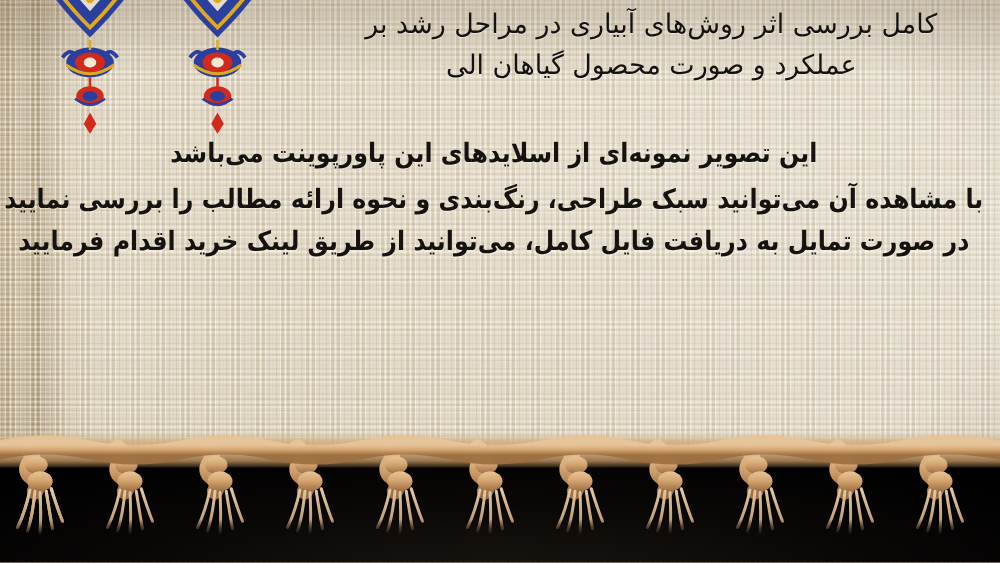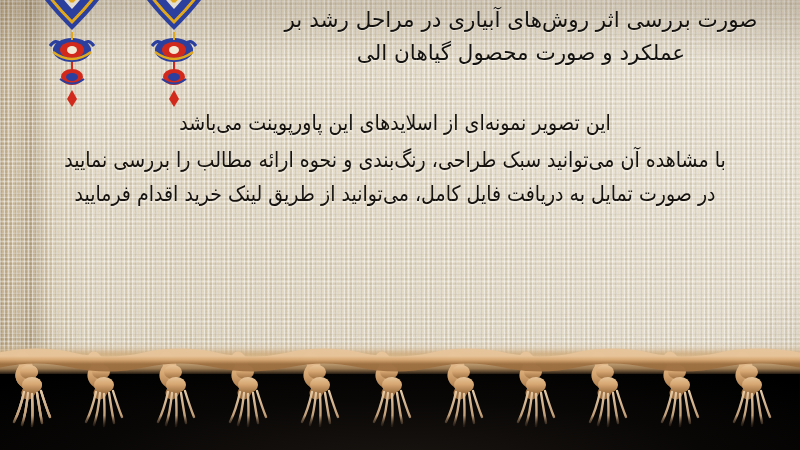--- a/index.html
+++ b/index.html
@@ -109,20 +109,21 @@
     white-space: nowrap;
     text-shadow: 0 1px 0 rgba(255,252,244,0.45);
   }
 
   .body-block {
     position: absolute;
     top: 108px;
     left: 0;
     right: 10px;
     text-align: center;
+    font-weight: bold;
   }
   .body-line {
     font-family: "DejaVu Sans", "Liberation Sans", sans-serif;
     font-size: 19px;
     line-height: 1.40;
     color: #15120f;
     white-space: nowrap;
     text-shadow: 0 1px 0 rgba(255,252,244,0.40);
     transform: scaleY(1.12);
     transform-origin: center top;
@@ -268,21 +269,21 @@
           <ellipse cx="0" cy="0" rx="11" ry="8" fill="#d12a1c"></ellipse>
           <ellipse cx="0" cy="0" rx="6" ry="4" fill="#2b3f9e"></ellipse>
           <path d="M-12 2 q12 9 24 0" stroke="#2b3f9e" stroke-width="2" fill="none"></path>
         </g>
         <path d="M54 168 l5 9 -5 8 -5 -8 z" fill="#d12a1c"></path>
       </g>
     </svg>
   </div>
 
   <div class="title-block">
-    <div class="title-line">صورت بررسی اثر روش‌های آبیاری در مراحل رشد بر</div>
+    <div class="title-line">کامل بررسی اثر روش‌های آبیاری در مراحل رشد بر</div>
     <div class="title-line">عملکرد و صورت محصول گیاهان الی</div>
   </div>
 
   <div class="body-block">
     <div class="body-line l1">این تصویر نمونه‌ای از اسلایدهای این پاورپوینت می‌باشد</div>
     <div class="body-line l2">با مشاهده آن می‌توانید سبک طراحی، رنگ‌بندی و نحوه ارائه مطالب را بررسی نمایید</div>
     <div class="body-line l3">در صورت تمایل به دریافت فایل کامل، می‌توانید از طریق لینک خرید اقدام فرمایید</div>
   </div>
 
   <div class="fringe-zone">

